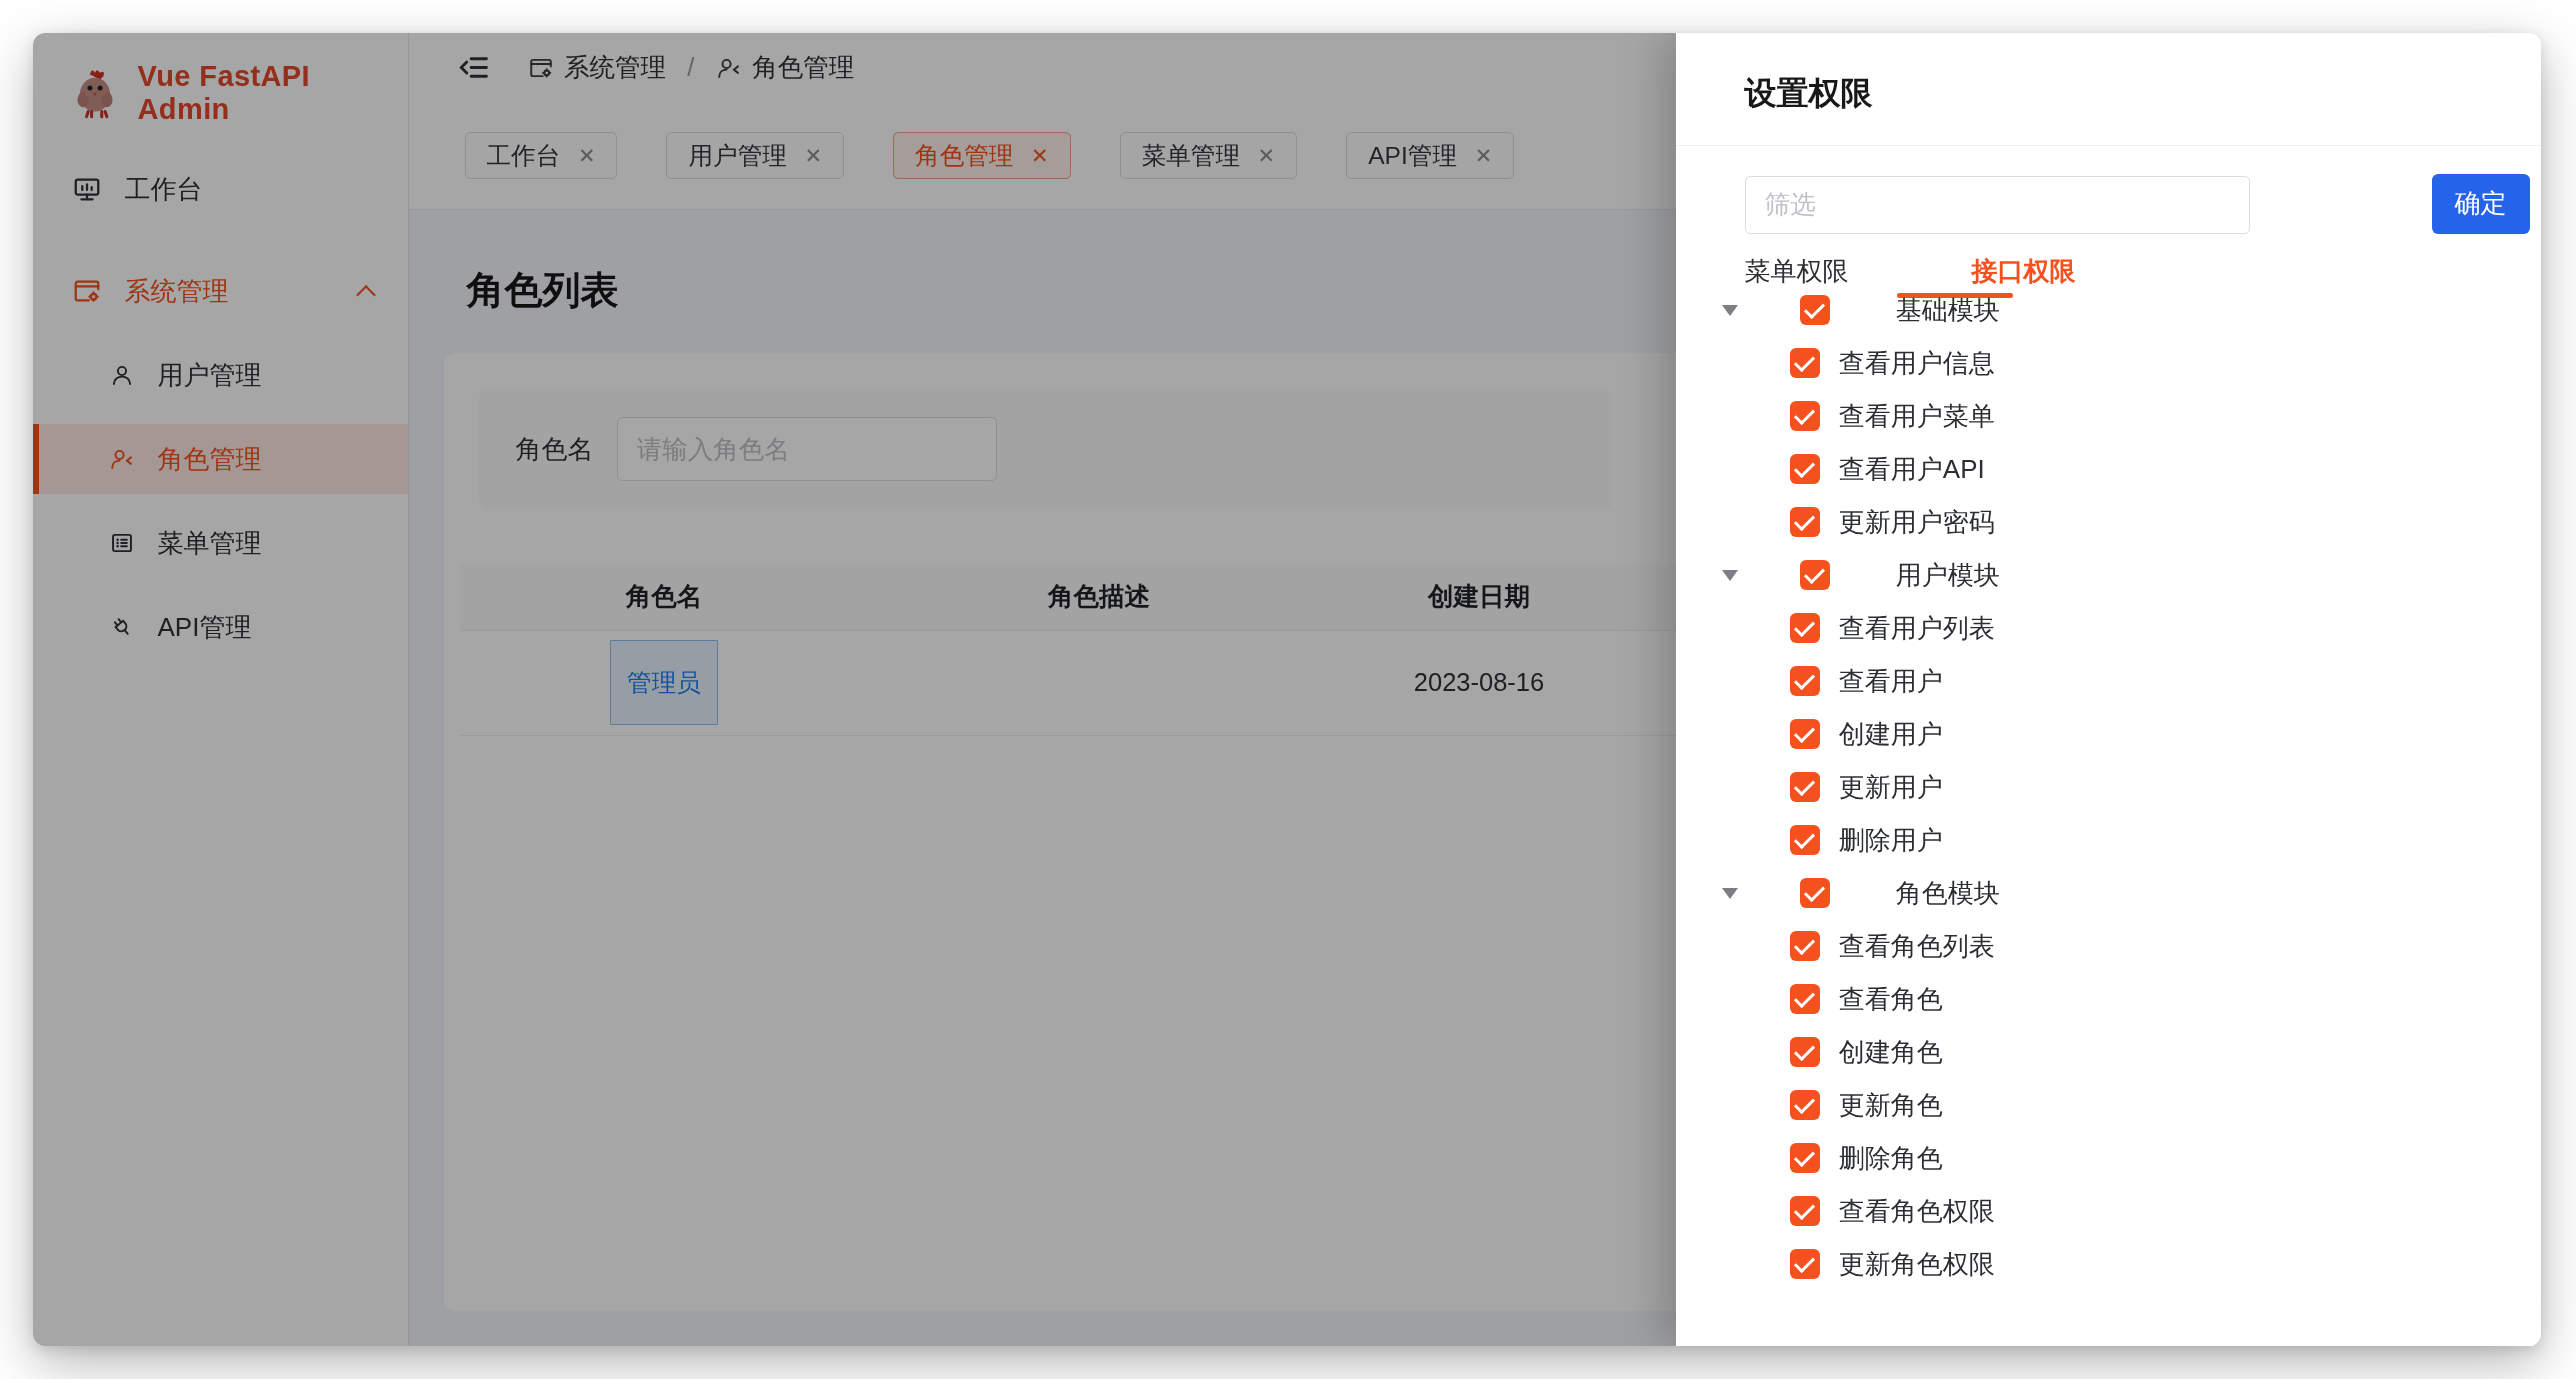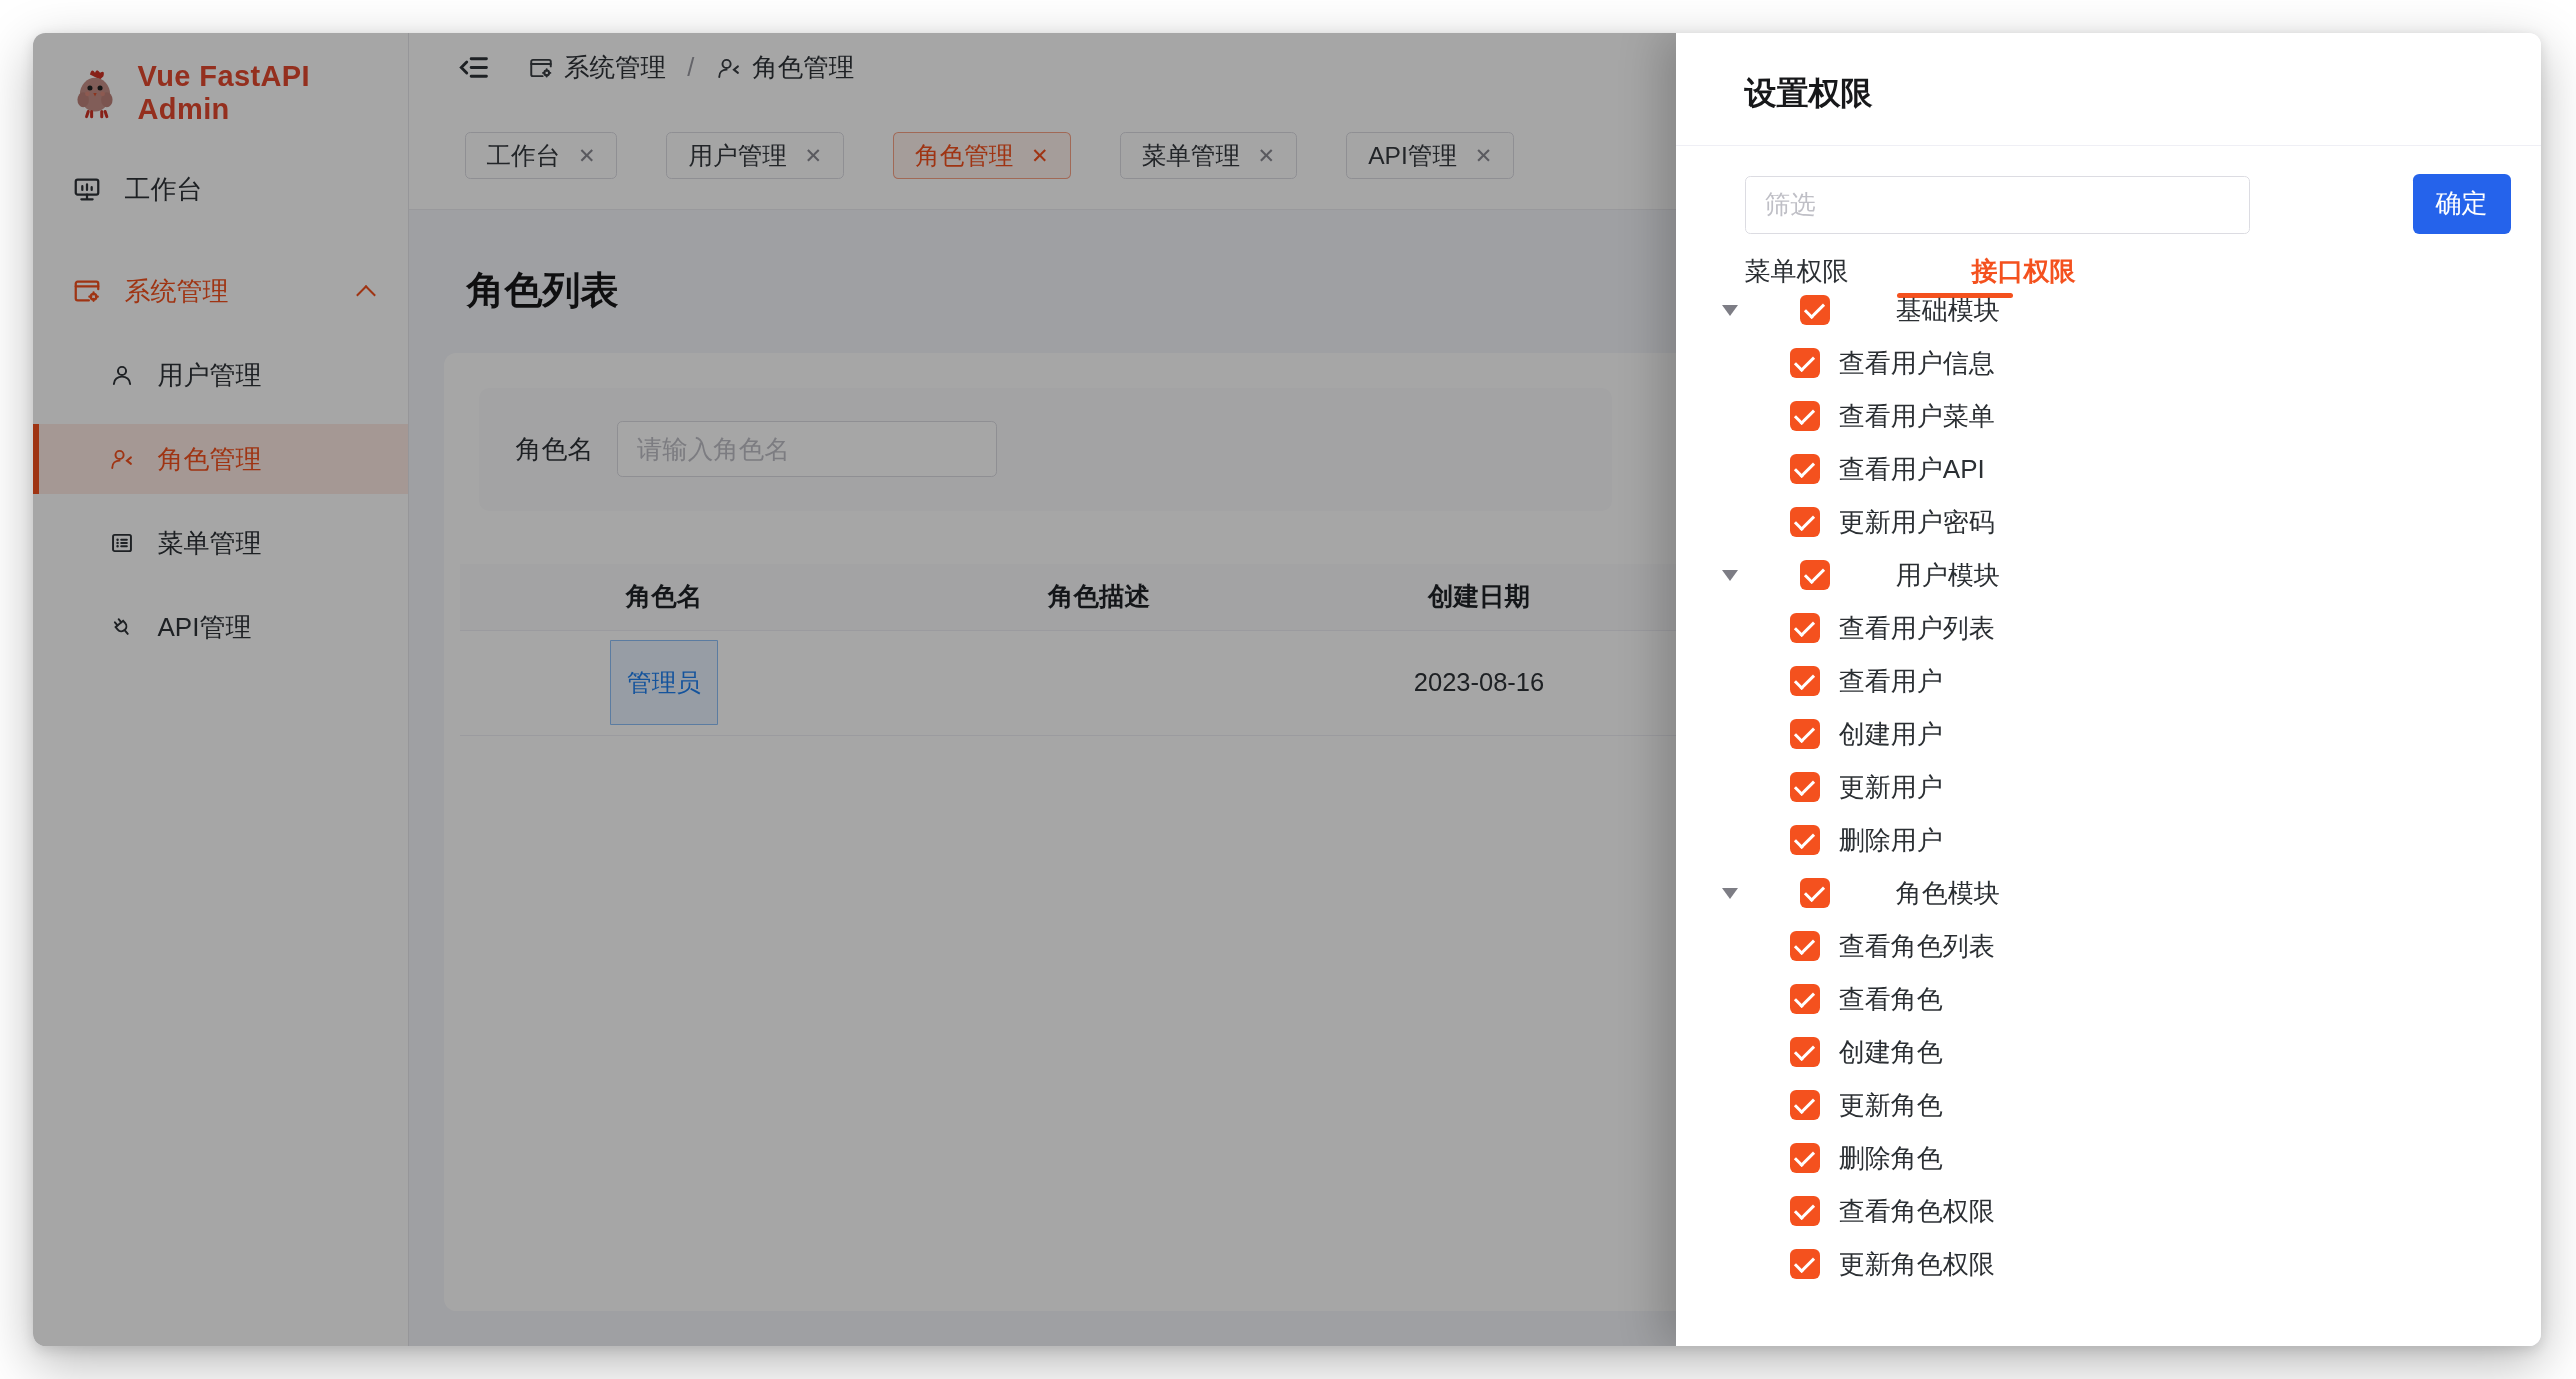--- a/index.html
+++ b/index.html
@@ -45,21 +45,21 @@
 
   .content { position:absolute; left:0; right:0; top:178px; bottom:0; background:#f5f6fb; }
   .page-title { margin:54px 0 0 58px; font-size:38px; font-weight:600; color:#17181a; }
 
   .card { position:absolute; left:35px; top:142px; width:1805px; height:958px;
           background:#ffffff; border-radius:12.3px; }
   .query { position:absolute; left:35px; top:35px; width:1133px; height:123px;
            background:#fafafc; border-radius:10.5px; display:flex; align-items:center; gap:23px;
            padding-left:37px; }
   .query-label { font-size:26px; color:#2f3338; }
-  .query input { width:380px; height:56px; border:0.9px solid #dcdce2; border-radius:5.3px;
+  .query input { width:380px; height:64px; border:0.9px solid #dcdce2; border-radius:5.3px;
                  background:#ffffff; font-size:25.5px; color:#2f3338; padding:0 19.3px; outline:none; }
   .query input::placeholder { color:#bfbfc6; }
 
   .tbl { position:absolute; left:16px; top:211px; right:-413px; }
   .trow2 { display:flex; }
   .tc { flex:0 0 auto; display:flex; align-items:center; justify-content:center; font-size:25.5px; }
   .c1 { width:409px; } .c2 { width:461px; } .c3 { width:299px; } .c4 { flex:1 1 auto; }
   .thead { height:67px; background:#fafafc; border-bottom:0.9px solid #efeff5; }
   .thead .tc { font-weight:600; color:#1f2327; }
   .tdata { height:105px; border-bottom:0.9px solid #efeff5; color:#2f3338; background:#ffffff; }
@@ -70,21 +70,21 @@
   .mask { position:absolute; left:0; top:0; bottom:0; width:1643px;
           background:rgba(0,0,0,.35); z-index:50; }
   .drawer { position:absolute; left:1643px; top:0; bottom:0; width:865px; background:#ffffff;
             z-index:60; box-shadow:-14px 0 42px rgba(0,0,0,.20); }
   .d-title { padding:39px 0 0 69px; font-size:32px; font-weight:600; color:#17181a; }
   .d-div { position:absolute; left:0; right:0; top:112px; height:0.9px; background:#efeff5; }
   .d-filter { position:absolute; left:69px; top:143px; width:505px; height:58px;
               border:0.9px solid #dcdce2; border-radius:5.3px; font-size:25.5px; color:#2f3338;
               padding:0 19.3px; outline:none; }
   .d-filter::placeholder { color:#bfbfc6; }
-  .d-confirm { position:absolute; left:737px; top:141px; width:98px; height:60px;
+  .d-confirm { position:absolute; left:756px; top:141px; width:98px; height:60px;
                background:#2563eb; border:none; border-radius:6.2px; color:#ffffff;
                font-size:26px; font-family:inherit; cursor:pointer; }
   .d-tabs { position:absolute; left:69px; top:221px; display:flex; gap:83px; }
   .d-tab { font-size:26px; color:#2b2f33; font-weight:500; padding-bottom:19.3px; cursor:pointer; }
   .d-tab.active { color:#f4511e; font-weight:600;margin-left:40px; }
   .d-underline { position:absolute; left:221px; top:260px; width:116px; height:5.3px;
                  border-radius:2.6px; background:#f4511e; }
 
   .tree { position:absolute; left:0; right:0; top:251px; bottom:0; overflow:hidden; }
   .trow { height:53px; display:flex; align-items:center; padding-left:114px; }

